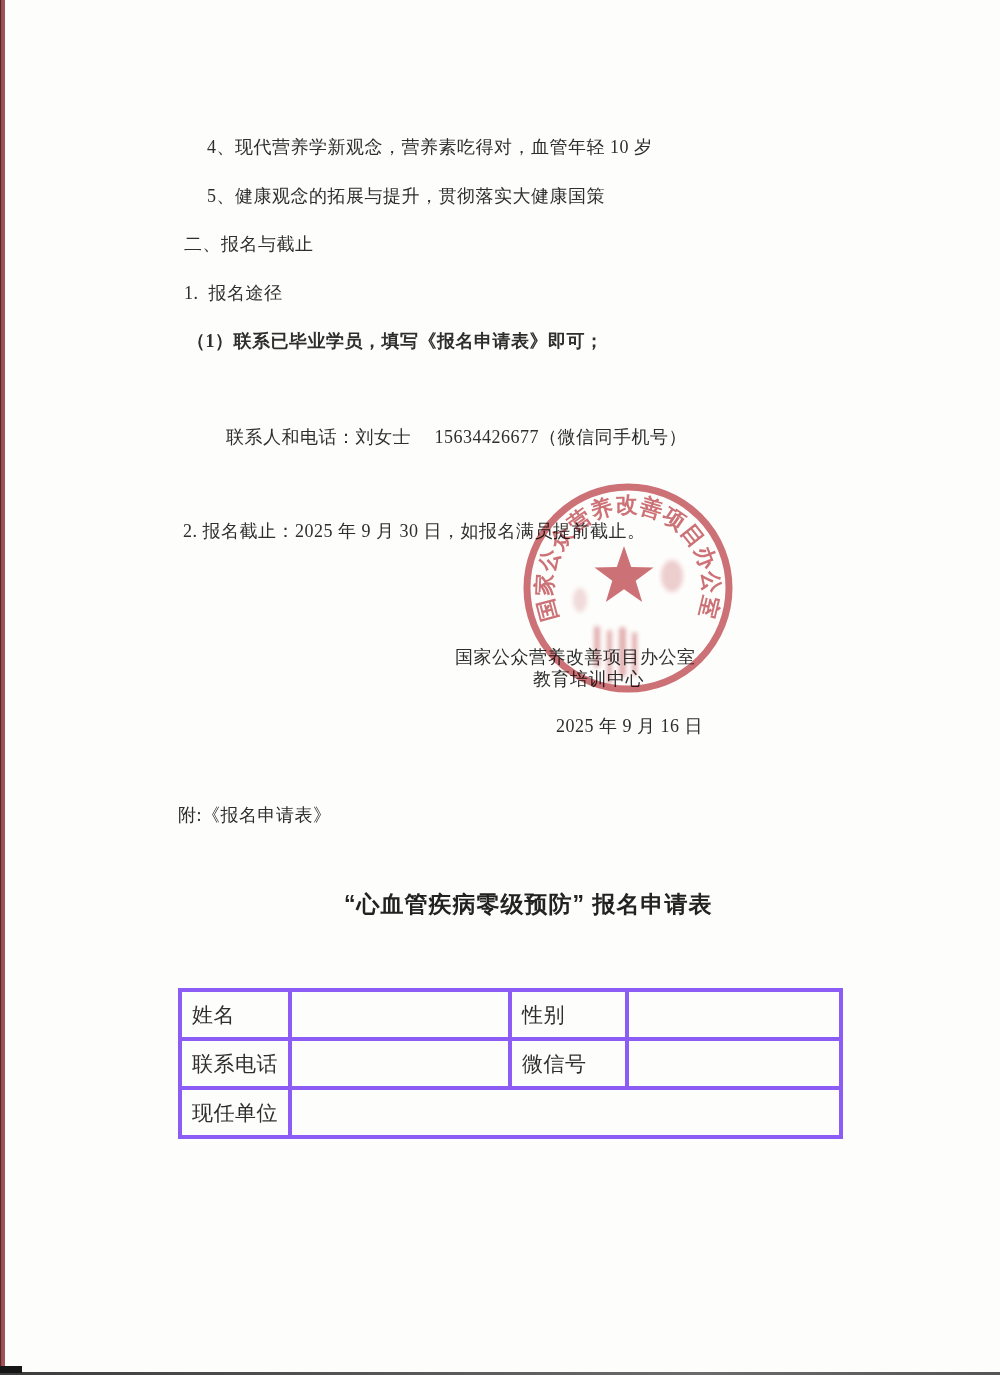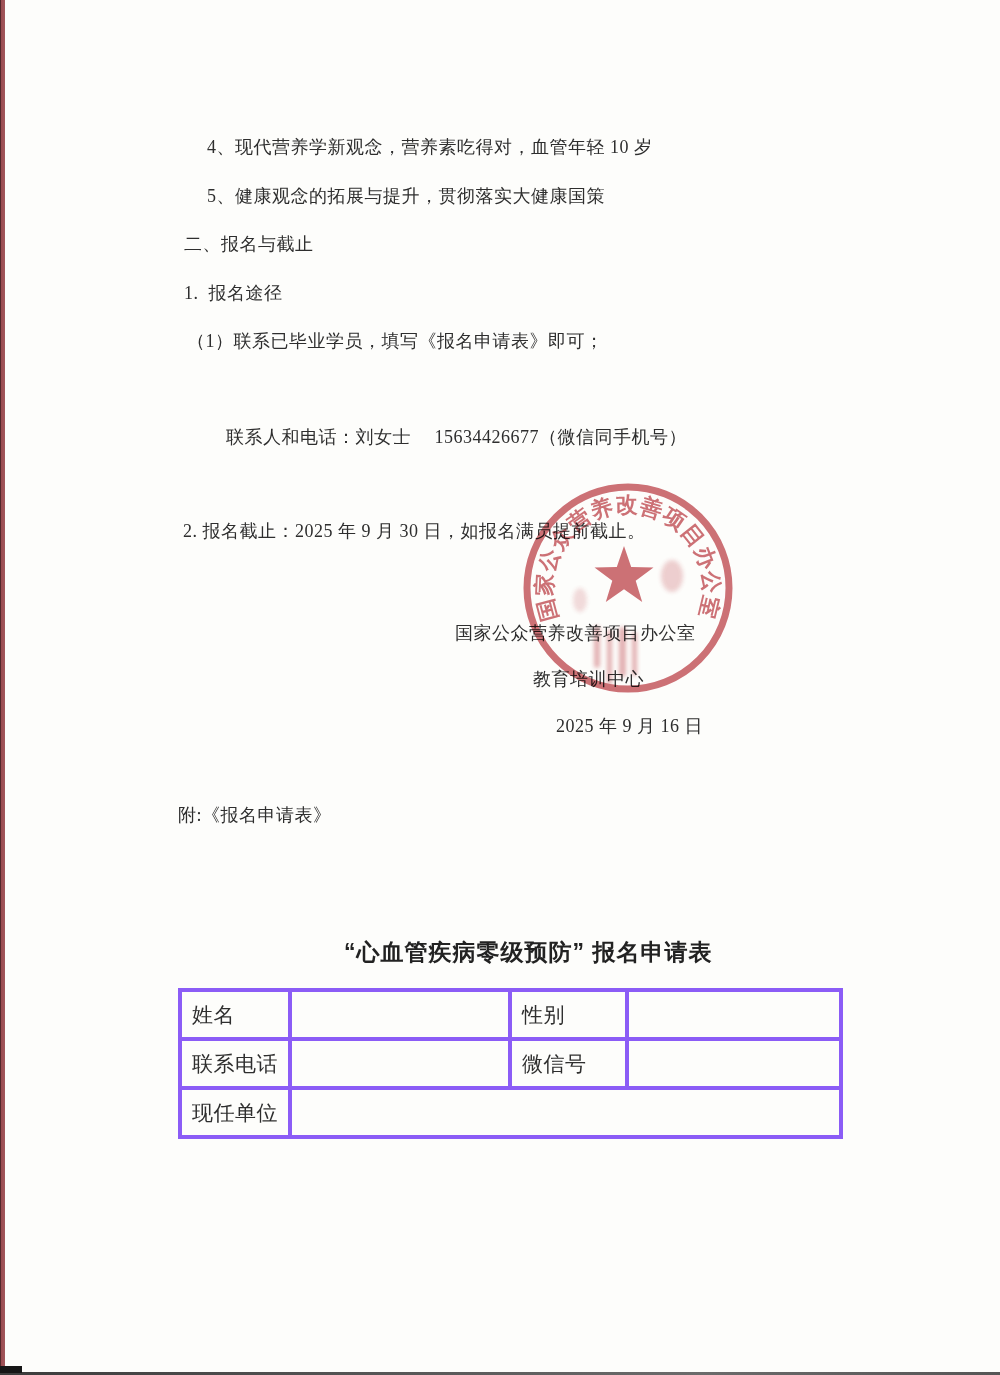--- a/index.html
+++ b/index.html
@@ -67,30 +67,30 @@
 <div class="page">
 
   <div class="scan-edge-left"></div>
   <div class="scan-edge-bottom"></div>
   <div class="scan-corner-mark"></div>
 
   <div class="line" style="left:207px;top:134px;">4、现代营养学新观念，营养素吃得对，血管年轻 10 岁</div>
   <div class="line" style="left:207px;top:183px;">5、健康观念的拓展与提升，贯彻落实大健康国策</div>
   <div class="line" style="left:184px;top:231px;">二、报名与截止</div>
   <div class="line" style="left:184px;top:280px;">1.  报名途径</div>
-  <div class="line" style="left:187px;top:328px;">（1）联系已毕业学员，填写《报名申请表》即可；</div>
+  <div class="line" style="left:187px;top:328px;font-weight:bold;">（1）联系已毕业学员，填写《报名申请表》即可；</div>
   <div class="line" style="left:226px;top:424px;">联系人和电话：刘女士　 15634426677（微信同手机号）</div>
   <div class="line" style="left:183px;top:518px;">2. 报名截止：2025 年 9 月 30 日，如报名满员提前截止。</div>
 
-  <div class="line" style="left:455px;top:620px;">国家公众营养改善项目办公室</div>
+  <div class="line" style="left:455px;top:644px;">国家公众营养改善项目办公室</div>
   <div class="line" style="left:533px;top:666px;">教育培训中心</div>
   <div class="line" style="left:556px;top:713px;">2025 年 9 月 16 日</div>
 
   <div class="line" style="left:178px;top:802px;">附:《报名申请表》</div>
-  <div class="line form-title" style="left:344px;top:891px;margin-top:48px;">“心血管疾病零级预防” 报名申请表</div>
+  <div class="line form-title" style="left:344px;top:891px;">“心血管疾病零级预防” 报名申请表</div>
 
   <div class="stamp">
     <svg width="216" height="216" viewBox="0 0 216 216">
       <defs>
         <filter id="inkblur" x="-30%" y="-30%" width="160%" height="160%">
           <feGaussianBlur stdDeviation="0.7"></feGaussianBlur>
         </filter>
         <filter id="smudgeblur" x="-60%" y="-60%" width="220%" height="220%">
           <feGaussianBlur stdDeviation="2.2"></feGaussianBlur>
         </filter>

